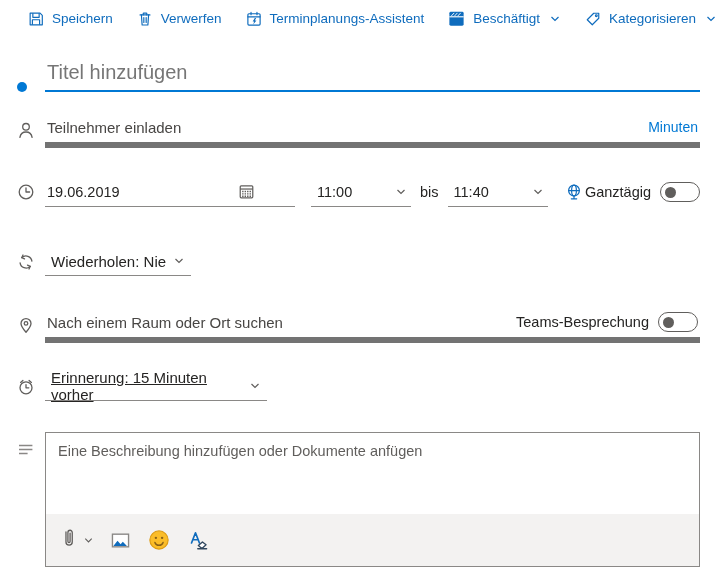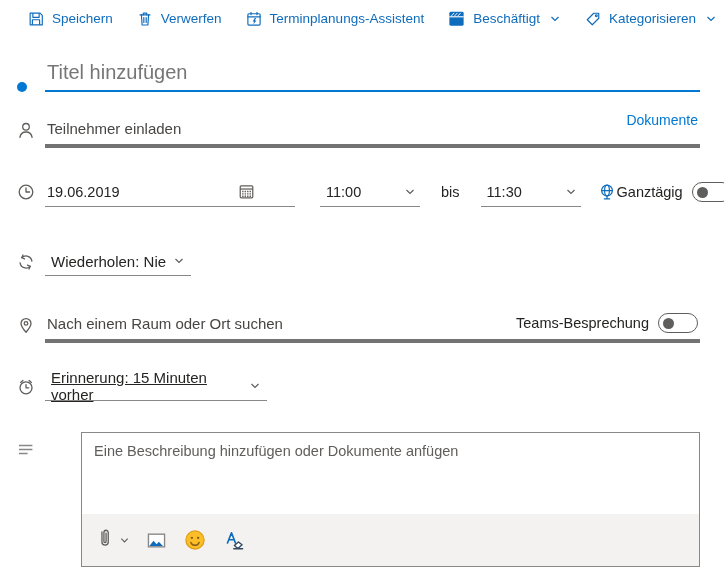--- a/index.html
+++ b/index.html
@@ -17,39 +17,39 @@
   .gutter { width: 29px; flex: none; display: flex; align-items: center; }
 
   
   .title-row { margin-top: 31px; align-items: flex-end; }
   .title-dot { width: 10px; height: 10px; border-radius: 50%; background: #0078d4; margin-left: 1px; }
   .title-input { flex: 1; border: none; border-bottom: 2px solid #0078d4; outline: none;
     font-family: inherit; font-size: 20px; height: 33px; padding: 0 2px 4px 2px; color: #252423; }
   .title-input::placeholder { color: #767676; }
 
   
-  .uline-content { flex: 1; display: flex; 
-    border-bottom: 4px solid #737373; height: 36px; }
+  .uline-content { flex: 1; display: flex; align-items: center;
+    border-bottom: 6px solid #737373; height: 36px; }
   .flat-input { flex: 1; border: none; outline: none; background: transparent;
     font-family: inherit; font-size: 15px; color: #252423; padding: 0 2px; }
   .flat-input::placeholder { color: #484644; }
   .optional-link { color: #0078d4; font-size: 14px; cursor: pointer; white-space: nowrap; padding-right: 2px; }
 
   .attendees-row { margin-top: 20px; }
 
   
   .datetime-row { margin-top: 29px; }
   .dt-content { flex: 1; display: flex; align-items: center; }
   .field { border-bottom: 1px solid #8a8886; height: 30px; display: flex; align-items: center; }
   .date-field { width: 250px; padding: 0 4px 0 2px; }
   .date-input { width: 190px; border: none; outline: none; font-family: inherit;
     font-size: 14.5px; color: #252423; background: transparent; }
-  .time-field { width: 100px; margin-left: 25px; justify-content: space-between;
+  .time-field { width: 100px; margin-left: 16px; justify-content: space-between;
     padding: 0 4px 0 6px; font-size: 14.5px; cursor: pointer; }
-  .bis-label { margin: 0 21px; font-size: 14.5px; }
+  .bis-label { margin: 0 9px; font-size: 14.5px; }
   .globe-btn { margin-left: 16px; display: flex; cursor: pointer; }
   .allday-group { margin-left: auto; display: flex; align-items: center; gap: 9px; }
   .toggle-label { font-size: 14.5px; }
   .toggle { width: 40px; height: 20px; border: 1px solid #605e5c; border-radius: 11px;
     position: relative; cursor: pointer; flex: none; background: #fff; }
   .toggle::after { content: ""; position: absolute; left: 4px; top: 3.5px;
     width: 11px; height: 11px; border-radius: 50%; background: #605e5c; }
 
   
   .repeat-row { margin-top: 40px; }
@@ -58,21 +58,21 @@
     align-items: center; justify-content: space-between; padding: 0 6px 0 6px;
     font-size: 15px; cursor: pointer; }
   .repeat-field { width: 146px; }
   .reminder-field { width: 222px; }
 
   
   .location-row { margin-top: 31px; }
   .teams-group { display: flex; align-items: center; gap: 9px; flex: none; padding-right: 2px; }
 
   
-  .desc-row { margin-top: 31px; align-items: flex-start; gap: 36px; }
+  .desc-row { margin-top: 31px; align-items: flex-start; }
   .desc-row .gutter { margin-top: 8px; }
   .desc-box { flex: 1; height: 135px; border: 1px solid #8a8886; display: flex; flex-direction: column; }
   .desc-text { flex: 1; padding: 10px 12px; font-size: 14.5px; color: #605e5c; cursor: text; }
   .desc-toolbar { height: 52px; background: #f3f2f1; display: flex; align-items: center;
     padding-left: 12px; gap: 15px; }
   .strip-btn { display: flex; align-items: center; cursor: pointer; }
 
   svg { display: block; }
 </style>
 </head>
@@ -153,21 +153,21 @@
   <div class="gutter">
     <span>
       <svg width="20" height="20" viewBox="0 0 20 20" fill="none" stroke="#605e5c" stroke-width="1.3" stroke-linecap="round">
         <circle cx="10" cy="6.8" r="3.3"></circle>
         <path d="M3.9 17.3 c.6-3.4 3-5.3 6.1-5.3 s5.5 1.9 6.1 5.3"></path>
       </svg>
     </span>
   </div>
   <div class="uline-content">
     <input class="flat-input" type="text" placeholder="Teilnehmer einladen" style="">
-    <span class="optional-link">Dokumente</span>
+    <span class="optional-link">Minuten</span>
   </div>
 </div>
 
 <div class="row datetime-row">
   <div class="gutter">
     <span>
       <svg width="20" height="20" viewBox="0 0 20 20" fill="none" stroke="#605e5c" stroke-width="1.3" stroke-linecap="round" stroke-linejoin="round">
         <circle cx="10" cy="10" r="6.8"></circle>
         <path d="M10 6 v4 h3.6"></path>
       </svg>
@@ -191,21 +191,21 @@
     <div class="field time-field">
       <span>11:00</span>
       <span>
         <svg width="12" height="12" viewBox="0 0 12 12" fill="none" stroke="#605e5c" stroke-width="1.2">
             <path d="M2.5 4 L6 7.5 L9.5 4"></path>
           </svg>
       </span>
     </div>
     <span class="bis-label">bis</span>
     <div class="field time-field" style="margin-left:0">
-      <span>11:30</span>
+      <span>11:40</span>
       <span>
         <svg width="12" height="12" viewBox="0 0 12 12" fill="none" stroke="#605e5c" stroke-width="1.2">
             <path d="M2.5 4 L6 7.5 L9.5 4"></path>
           </svg>
       </span>
     </div>
     <span class="globe-btn">
       <svg width="20" height="20" viewBox="0 0 20 20" fill="none" stroke="#0f6cbd" stroke-width="1.2" stroke-linecap="round">
         <circle cx="10" cy="8.6" r="5.4"></circle>
         <ellipse cx="10" cy="8.6" rx="2.4" ry="5.4"></ellipse>

